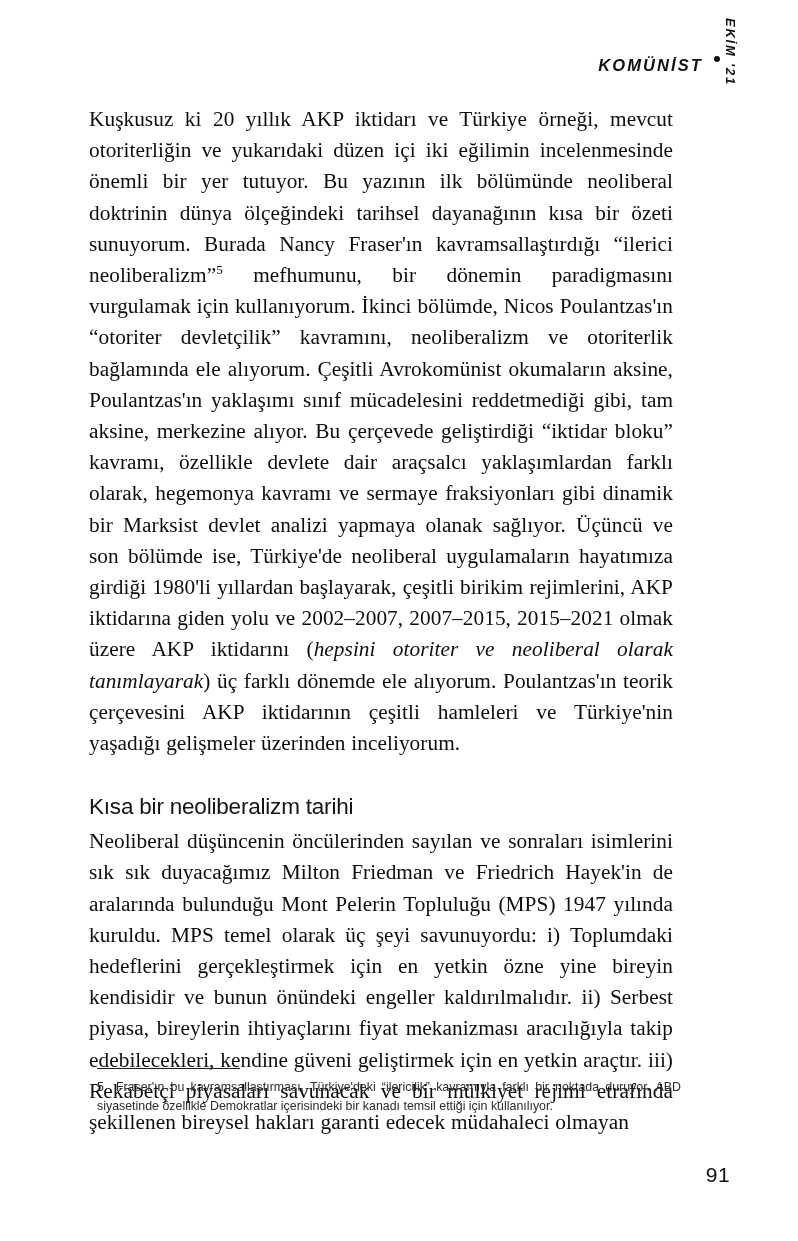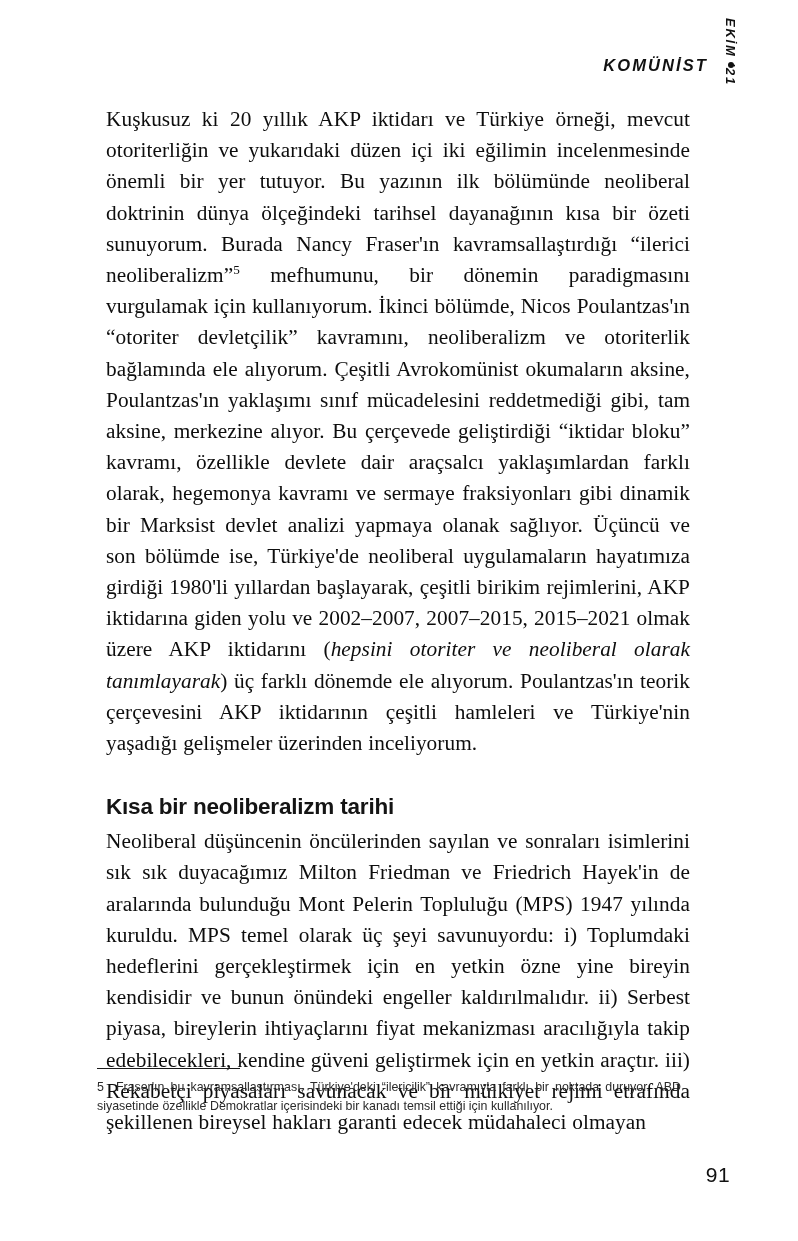--- a/index.html
+++ b/index.html
@@ -14,24 +14,24 @@
     background: #ffffff;
     overflow: hidden;
     font-family: "Liberation Serif", serif;
     color: #0d0d0d;
   }
 
   
   .runhead {
     position: absolute;
     top: 56px;
-    right: 64px;
+    right: 78px;
     display: flex;
-    align-items: center;
-    gap: 20px;
+    align-items: flex-start;
+    gap: 11px;
     white-space: nowrap;
   }
   .runhead-title {
     font-family: "Liberation Sans", sans-serif;
     font-style: italic;
     font-weight: bold;
     font-size: 16.5px;
     letter-spacing: 2.1px;
     color: #111111;
   }
@@ -54,21 +54,21 @@
     letter-spacing: 1.8px;
     color: #111111;
     transform: rotate(90deg);
     transform-origin: right top;
     white-space: nowrap;
   }
 
   
   .column {
     position: absolute;
-    left: 106px;
+    left: 89px;
     top: 104px;
     width: 584px;
   }
   p.body {
     margin: 0;
     text-align: justify;
     font-size: 21.3px;
     line-height: 31.2px;
     letter-spacing: 0.05px;
     word-spacing: 0.4px;
@@ -79,21 +79,21 @@
   }
   sup.fnref {
     font-size: 0.62em;
     vertical-align: super;
     line-height: 0;
   }
 
   h2.section {
     margin: 33px 0 4px 0;
     font-family: "Liberation Sans", sans-serif;
-    font-weight: bold;
+    font-weight: normal;
     font-size: 22.5px;
     line-height: 30px;
     letter-spacing: -0.2px;
     color: #141414;
   }
 
   
   .footnote {
     position: absolute;
     left: 97px;

